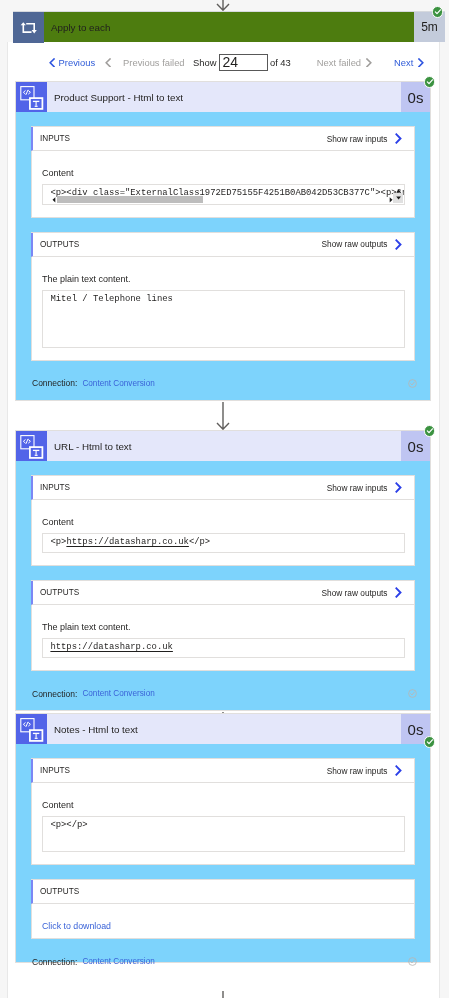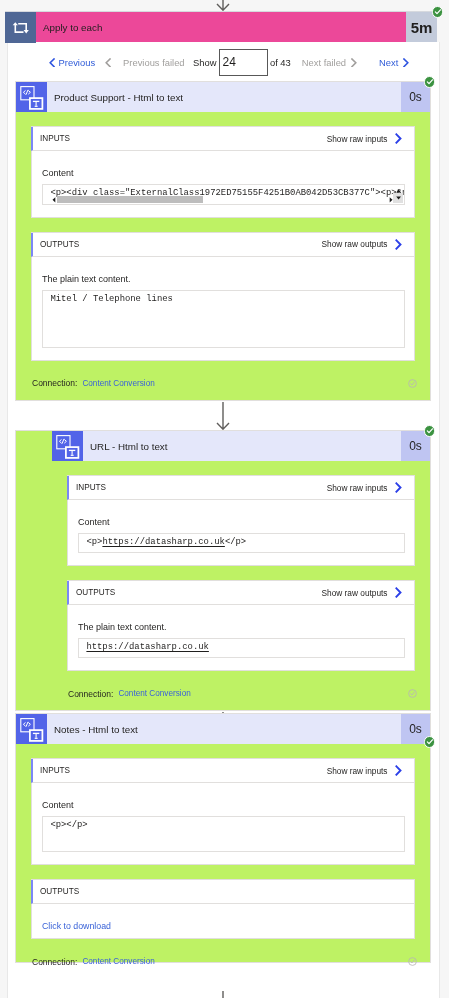--- a/index.html
+++ b/index.html
@@ -7,52 +7,52 @@
        overflow:hidden;-webkit-font-smoothing:antialiased;}
   .page{position:relative;width:449px;height:998px;background:#f6f6f6;}
   .inner{position:absolute;left:8px;top:42px;width:431px;bottom:0;background:#ffffff;}
   .vrule{position:absolute;top:42px;bottom:0;width:1px;background:#e8e8e8;}
 
   
   .arrow{position:absolute;left:216px;width:14px;}
   .arrow svg{display:block;width:14px;height:100%;}
 
   
-  .loopbar{position:absolute;left:5px;top:11px;width:432px;height:31px;
-      background:#ec4899;display:flex;align-items:stretch;border-top:1px solid #d6d9de;box-sizing:border-box;}
+  .loopbar{position:absolute;left:13px;top:11px;width:432px;height:31px;
+      background:#4d7c0f;display:flex;align-items:stretch;border-top:1px solid #d6d9de;box-sizing:border-box;}
   .loopicon{width:31px;height:31px;background:#4f6795;flex:0 0 auto;}
   .loopicon svg{display:block;}
   .looptitle{flex:1 1 auto;display:flex;align-items:center;padding-left:7px;
       font-size:9.8px;color:#201f1e;}
   .loopdur{width:31px;flex:0 0 auto;background:#c3cbdb;display:flex;align-items:center;justify-content:center;
-      font-size:15px;color:#201f1e;font-weight:bold;}
+      font-size:12px;color:#201f1e;}
 
   
   .badge{position:absolute;width:11.6px;height:11.6px;border-radius:50%;background:#3b9240;
       border:1.2px solid #fff;box-sizing:border-box;display:flex;align-items:center;justify-content:center;}
   .badge svg{width:11.6px;height:11.6px;display:block;}
 
   
   .pager{position:absolute;left:48.6px;top:51.3px;height:22px;
       display:flex;align-items:center;justify-content:flex-start;font-size:9.4px;gap:0px;}
   .pg-link{color:#2f5bd8;display:inline-flex;align-items:center;cursor:pointer;white-space:nowrap;}
   .pg-dis{color:#a19f9d;display:inline-flex;align-items:center;white-space:nowrap;}
   .pg-lbl{color:#201f1e;white-space:nowrap;}
   .chev{display:inline-block;width:6px;height:9.6px;position:relative;}
   .chev svg{display:block;width:6px;height:9.6px;}
-  .pg-input{width:49px;height:27px;border:1px solid #585858;background:#fff;box-sizing:border-box;
-      font-family:"Liberation Sans",sans-serif;font-size:12px;color:#201f1e;padding:0 2.6px;line-height:16px;}
-
-  
-  .card{position:absolute;left:15px;width:416px;background:#bef264;border:1px solid #e1dfdd;box-sizing:border-box;}
+  .pg-input{width:49px;height:17px;border:1px solid #585858;background:#fff;box-sizing:border-box;
+      font-family:"Liberation Sans",sans-serif;font-size:14px;color:#201f1e;padding:0 2.6px;line-height:16px;}
+
+  
+  .card{position:absolute;left:15px;width:416px;background:#7dd3fc;border:1px solid #e1dfdd;box-sizing:border-box;}
   .cardhead{height:30px;display:flex;align-items:stretch;background:#e4e7fa;}
   .cardicon{width:31px;height:30px;background:#5264e8;flex:0 0 auto;}
   .cardicon svg{display:block;}
   .cardtitle{flex:1 1 auto;display:flex;align-items:center;padding-left:7px;font-size:9.8px;color:#201f1e;}
-  .carddur{width:29px;flex:0 0 auto;background:#bfc5f2;display:flex;align-items:center;justify-content:center;font-size:12px;color:#201f1e;}
+  .carddur{width:29px;flex:0 0 auto;background:#bfc5f2;display:flex;align-items:center;justify-content:center;font-size:15px;color:#201f1e;}
 
   
   .sec{margin:14px 15px 0 15px;border:1px solid #e1dfdd;background:#fff;}
   .sechead{height:24px;border-bottom:1px solid #e1dfdd;display:flex;align-items:center;
       border-left:2.6px solid #7b87f5;box-sizing:border-box;margin-left:-1px;}
   .sechead .t{font-size:8.2px;color:#201f1e;padding-left:7px;letter-spacing:0px;}
   .sechead .raw{margin-left:auto;display:flex;align-items:center;gap:7px;padding-right:12.5px;
       font-size:8.3px;color:#201f1e;cursor:pointer;}
   .sechead .raw svg{width:7px;height:11px;display:block;}
   .secbody{padding:17px 9.5px 12px 10px;}
@@ -126,21 +126,21 @@
       <span class="chev">
           <svg viewBox="0 0 6 9.6">
             <path d="M5.0 1.0 L1.2 4.8 L5.0 8.6" fill="none" stroke="#a19f9d" stroke-width="1.6" stroke-linecap="square" stroke-linejoin="miter"></path>
           </svg>
         </span>
       <span style="margin-left:12px">Previous failed</span>
     </span>
     <span class="pg-lbl" style="margin-left:8.5px">Show</span>
     <input class="pg-input" style="margin-left: 2.4px;" value="24">
     <span class="pg-lbl" style="margin-left:2px">of 43</span>
-    <span class="pg-dis" style="margin-left:11px">
+    <span class="pg-dis" style="margin-left:26px">
       <span>Next failed</span>
       <span class="chev" style="margin-left:5px">
           <svg viewBox="0 0 6 9.6">
             <path d="M1.0 1.0 L4.8 4.8 L1.0 8.6" fill="none" stroke="#a19f9d" stroke-width="1.6" stroke-linecap="square" stroke-linejoin="miter"></path>
           </svg>
         </span>
     </span>
     <span class="pg-link" style="margin-left:22px">
       <span>Next</span>
       <span class="chev" style="margin-left:5px">
@@ -225,21 +225,21 @@
   <div class="badge" style="left:423.5px;top:76px;">
         <svg viewBox="0 0 12 12" aria-hidden="true">
           <path d="M2.9 6.1 L5.0 8.3 L9.3 3.5" fill="none" stroke="#fff" stroke-width="1.55" stroke-linecap="round" stroke-linejoin="round"></path>
         </svg>
       </div>
   <div class="arrow" style="top:402px;height:28px;">
     <svg viewBox="0 0 14 28" preserveAspectRatio="none">
           <path d="M7 0 V27 M1 21 L7 27.2 L13 21" fill="none" stroke="#605e5c" stroke-width="1.4"></path>
         </svg>
   </div>
-      <div class="card" style="top:430px;height:281px;padding-left:36px;">
+      <div class="card" style="top:430px;height:281px;">
     <div class="cardhead">
       <div class="cardicon">
             <svg viewBox="0 0 31 30" width="31" height="30" aria-hidden="true">
   <rect x="4.8" y="4.6" width="13.2" height="13.2" fill="none" stroke="#fff" stroke-width="1.1"></rect>
   <path d="M9.2 8.7 L7.4 10.3 L9.2 11.9" fill="none" stroke="#fff" stroke-width="1.0" stroke-linecap="round" stroke-linejoin="round"></path>
   <path d="M12.6 8.7 L14.4 10.3 L12.6 11.9" fill="none" stroke="#fff" stroke-width="1.0" stroke-linecap="round" stroke-linejoin="round"></path>
   <path d="M11.9 8.2 L10.1 12.4" fill="none" stroke="#fff" stroke-width="1.0" stroke-linecap="round"></path>
   <rect x="13.9" y="16.1" width="12.5" height="10.8" fill="#5264e8" stroke="#fff" stroke-width="1.75"></rect>
   <path d="M16.9 19.4 h6.4" fill="none" stroke="#fff" stroke-width="1.3"></path>
   <path d="M20.1 19.4 v4.4" fill="none" stroke="#fff" stroke-width="1.1"></path>

